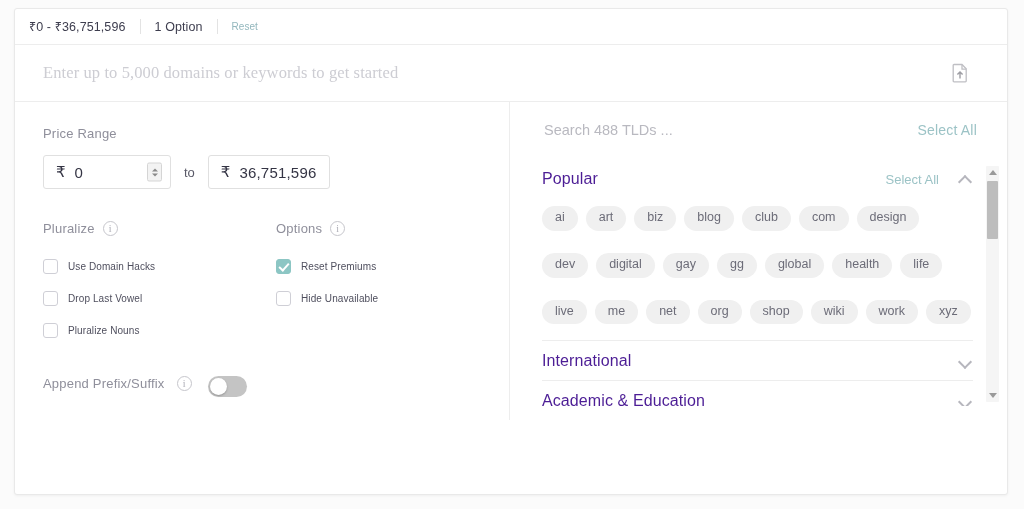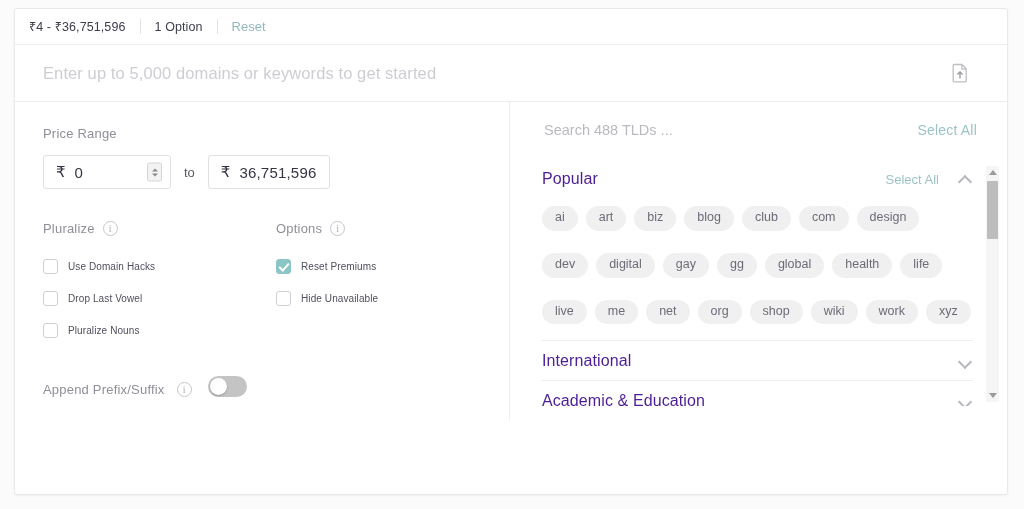--- a/index.html
+++ b/index.html
@@ -44,41 +44,41 @@
     color: #3d3d4e;
     letter-spacing: .1px;
   }
   .fb-sep {
     width: 1px;
     height: 15px;
     background: #e3e3e3;
     margin: 0 14px;
   }
   .fb-reset {
-    font-size: 13px;
+    font-size: 10px;
     color: #93b7bd;
     cursor: pointer;
   }
 
   
   .inputrow {
     height: 57px;
     display: flex;
     align-items: center;
     border-bottom: 1px solid #ededed;
     padding: 0 18px 0 26px;
     box-sizing: border-box;
   }
   .domain-input {
     flex: 1;
     border: none;
     outline: none;
     font-size: 16.5px;
     color: #7f1d1d;
-    font-family: Liberation Sans, sans-serif;
+    font-family: Liberation Serif, serif;
     background: transparent;
     letter-spacing: .1px;
   }
   .domain-input::placeholder { color: #cdcdd3; }
   .upload-icon {
     width: 26px;
     height: 28px;
     display: flex;
     align-items: center;
     justify-content: center;
@@ -227,21 +227,21 @@
     transform: rotate(42deg);
   }
   .check-label {
     font-size: 10px;
     color: #4f4f5e;
     letter-spacing: .1px;
   }
 
   .toggle-row {
     display: flex;
-    align-items: flex-end;
+    align-items: flex-start;
     gap: 12px;
     margin-top: 30px;
   }
   .toggle-row .section-label { color: #8f8f9b; }
   .switch {
     width: 39px; height: 21px;
     border-radius: 11px;
     background: #c4c4c4;
     position: relative;
     cursor: pointer;
@@ -402,21 +402,21 @@
     font-family: "Liberation Sans", sans-serif;
   }
 </style>
 </head>
 <body>
 
 <div class="page">
   <div class="card">
 
     <div class="filterbar">
-      <span class="fb-text">₹4 - ₹36,751,596</span>
+      <span class="fb-text">₹0 - ₹36,751,596</span>
       <span class="fb-sep"></span>
       <span class="fb-text">1 Option</span>
       <span class="fb-sep"></span>
       <span class="fb-reset">Reset</span>
     </div>
 
     <div class="inputrow">
       <input class="domain-input" placeholder="Enter up to 5,000 domains or keywords to get started" style="">
       <span class="upload-icon">
         <svg width="18" height="20" viewBox="0 0 18 20">

